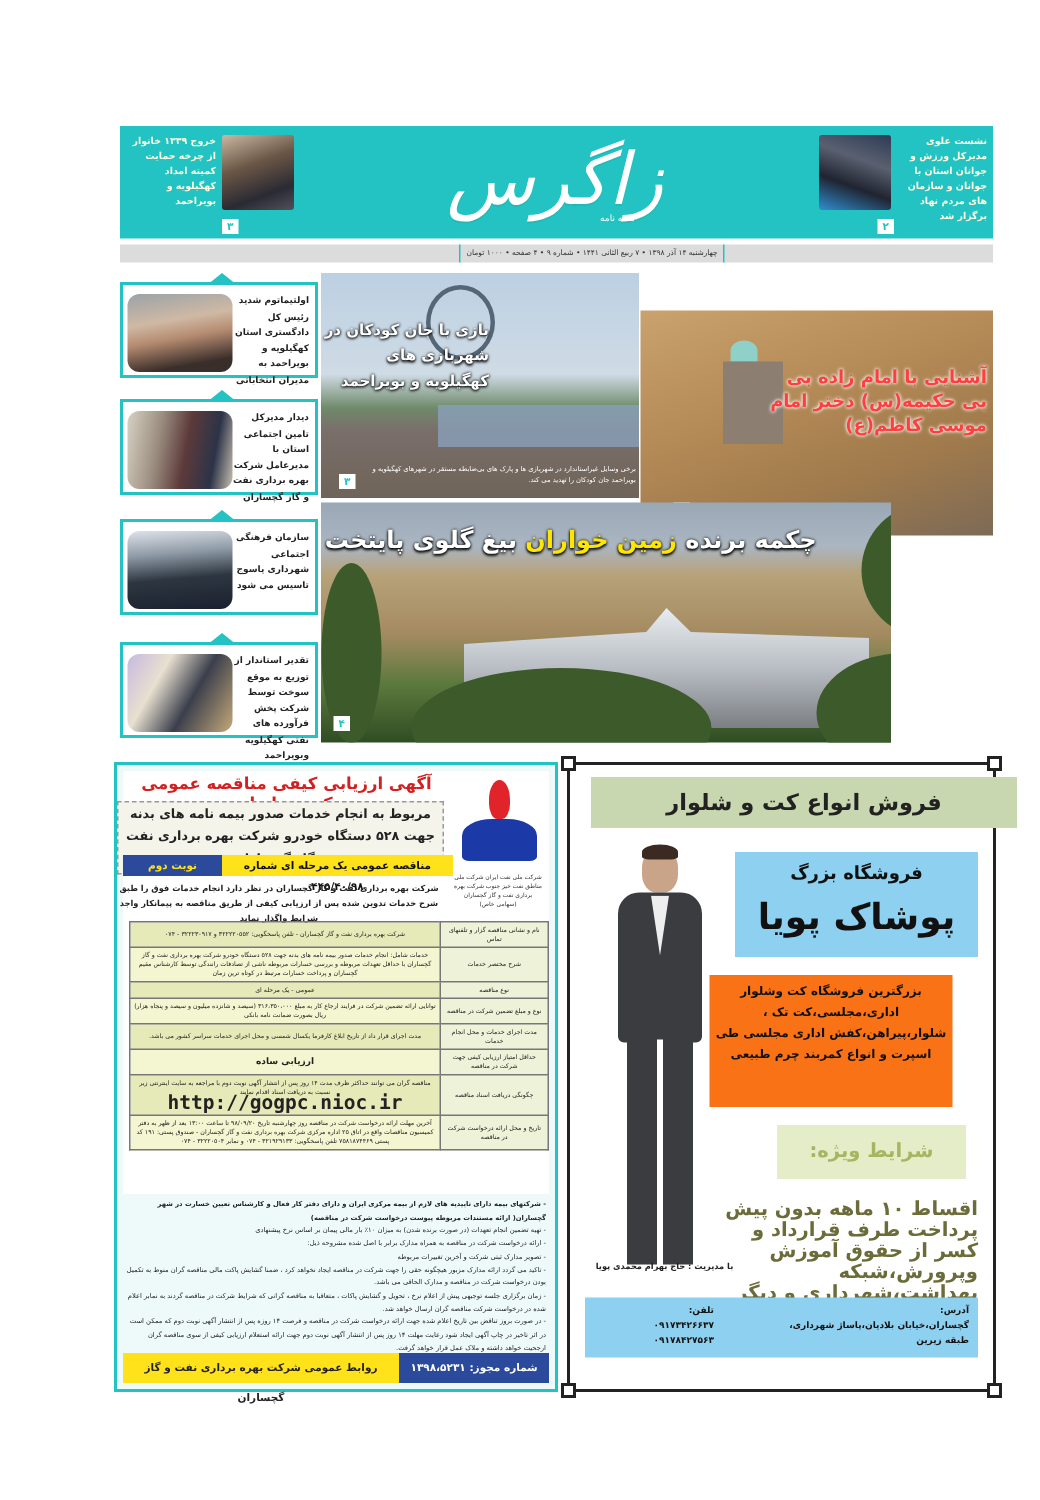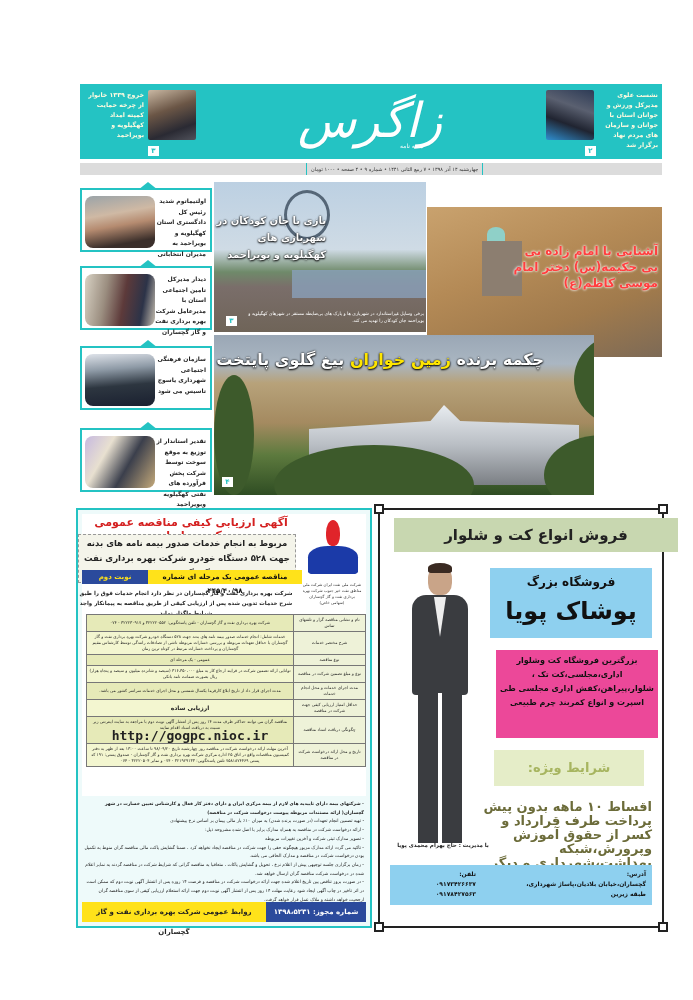--- a/index.html
+++ b/index.html
@@ -82,22 +82,22 @@
   .tender-footer { position: absolute; left: 4px; bottom: 4px; right: 4px; height: 20px; display: flex; }
   .foot-yellow { flex: 1; background: #ffe21a; font-size: 7px; font-weight: bold; line-height: 20px; text-align: center; color: #222; }
   .foot-blue { width: 100px; background: #2b4a9c; color: #fff; font-size: 7px; font-weight: bold; line-height: 20px; text-align: center; }
 
   
   .cloth { position: absolute; left: 378px; top: 508px; width: 286px; height: 420px; border: 2px solid #222; background: #fff; }
   .cloth-band { position: absolute; left: 14px; top: 8px; width: 284px; height: 34px; background: #c8d7b0; font-size: 15px; font-weight: bold; color: #222; text-align: center; line-height: 34px; letter-spacing: 2px; }
   .cloth-store { position: absolute; right: 10px; top: 58px; width: 162px; height: 70px; background: #8ed0ef; text-align: center; }
   .cloth-store .small { font-size: 12px; font-weight: bold; line-height: 28px; color: #111; }
   .cloth-store .big { font-size: 24px; font-weight: bold; line-height: 30px; color: #111; }
-  .cloth-desc { position: absolute; right: 4px; top: 140px; width: 162px; height: 88px; background: #ec4899; font-size: 8px; font-weight: bold; text-align: center; line-height: 14px; padding-top: 4px; color: #111; }
-  .cloth-cond-title { position: absolute; right: 18px; top: 240px; width: 150px; height: 36px; background: #e5edc8; color: #a7b560; font-size: 13px; font-weight: bold; line-height: 36px; text-align: center; }
+  .cloth-desc { position: absolute; right: 27px; top: 140px; width: 162px; height: 88px; background: #f97316; font-size: 8px; font-weight: bold; text-align: center; line-height: 14px; padding-top: 4px; color: #111; }
+  .cloth-cond-title { position: absolute; right: 18px; top: 240px; width: 126px; height: 36px; background: #e5edc8; color: #a7b560; font-size: 13px; font-weight: bold; line-height: 36px; text-align: center; }
   .cloth-cond { position: absolute; right: 10px; top: 290px; width: 170px; font-size: 13px; font-weight: bold; color: #6c6c3a; line-height: 14px; text-align: right; }
   .suit-man { position: absolute; left: 20px; top: 55px; width: 80px; height: 280px; }
   .man-head { position: absolute; left: 28px; top: 0; width: 24px; height: 30px; background: #c9a488; border-radius: 45% 45% 40% 40%; }
   .man-hair { position: absolute; left: 28px; top: -2px; width: 24px; height: 10px; background: #3a2a22; border-radius: 50% 50% 20% 20%; }
   .man-body { position: absolute; left: 12px; top: 30px; width: 56px; height: 100px; background: #3a3c40; border-radius: 14px 14px 4px 4px; }
   .man-shirt { position: absolute; left: 34px; top: 32px; width: 12px; height: 40px; background: #eee; clip-path: polygon(0 0, 100% 0, 50% 100%); }
   .man-legs { position: absolute; left: 18px; top: 128px; width: 44px; height: 150px; background: linear-gradient(90deg,#3a3c40 45%,#fff 45%,#fff 55%,#3a3c40 55%); }
   .manager { position: absolute; left: 8px; top: 332px; width: 110px; font-size: 5.5px; font-weight: bold; text-align: center; color: #222; }
   .cloth-contact { position: absolute; left: 10px; top: 355px; right: 10px; height: 40px; background: #8ed0ef; display: flex; justify-content: space-between; padding: 4px 6px; font-size: 6px; font-weight: bold; color: #111; }
   .contact-addr { width: 130px; text-align: right; line-height: 10px; }

